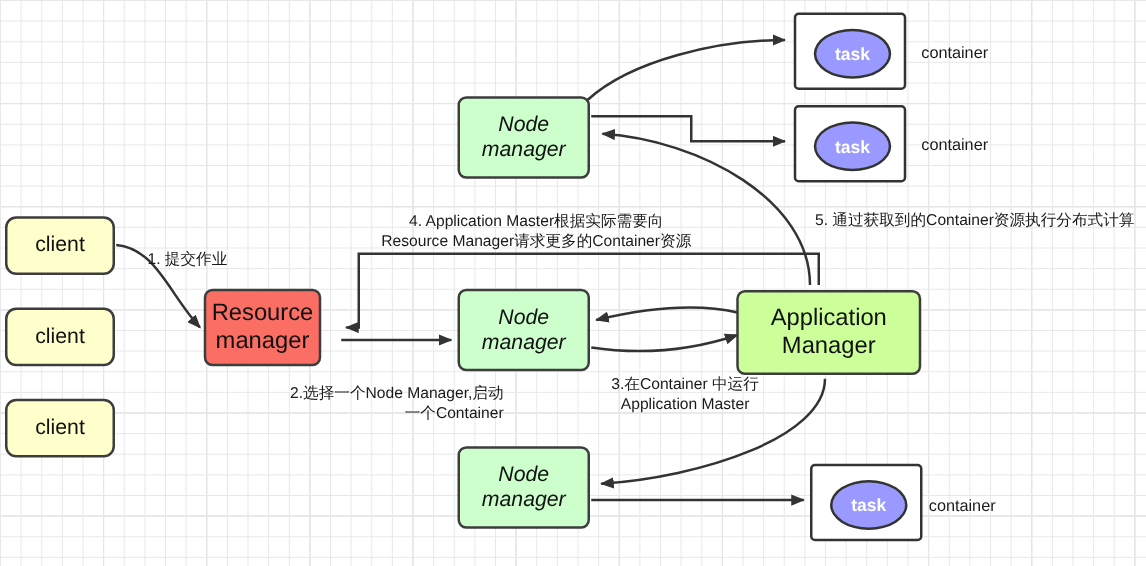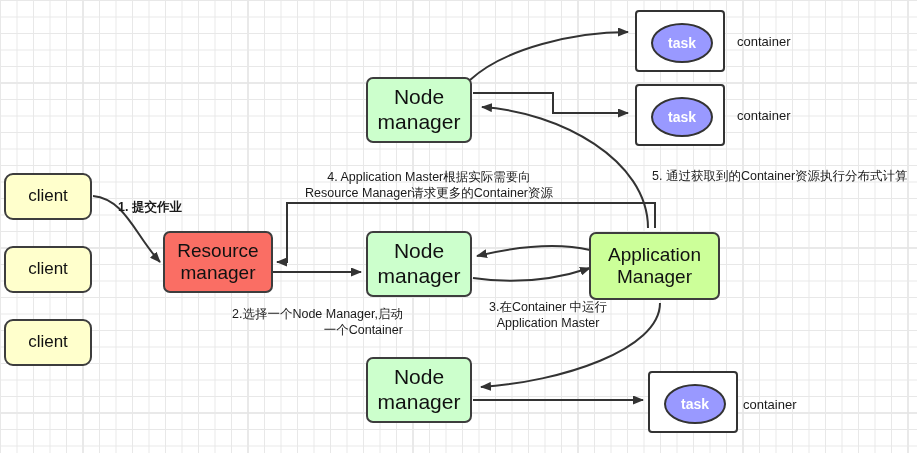--- a/index.html
+++ b/index.html
@@ -52,21 +52,22 @@
     align-items: center;
   }
   .n-rm {
     background: #fa6e64;
     border-radius: 7px;
     font-size: 19px;
   }
   .n-nm {
     background: #ccffcc;
     border-radius: 7px;
-    font-size: 21px;
+    font-size: 17px;
+    font-style: italic;
   }
   .n-am {
     background: #ccff99;
     border-radius: 7px;
     font-size: 19px;
   }
   .containerbox {
     position: absolute;
     box-sizing: border-box;
     background: #ffffff;
@@ -141,21 +142,21 @@
   <div class="node n-client" style="left:4px; top:173px; width:88px; height:47px;">
     <span>client</span>
   </div>
   <div class="node n-client" style="left:4px; top:246px; width:88px; height:47px;">
     <span>client</span>
   </div>
   <div class="node n-client" style="left:4px; top:319px; width:88px; height:47px;">
     <span>client</span>
   </div>
 
-  <div class="node n-rm" style="left:163px; top:231px; width:110px; height:62px;">
+  <div class="node n-rm" style="left:163px; top:231px; width:94px; height:62px;">
     <div>
       <span>Resource</span>
       <span>manager</span>
     </div>
   </div>
 
   <div class="node n-nm" style="left:366px; top:77px; width:106px; height:66px;">
     <div>
       <span>Node</span>
       <span>manager</span>
@@ -167,21 +168,21 @@
       <span>manager</span>
     </div>
   </div>
   <div class="node n-nm" style="left:366px; top:357px; width:106px; height:66px;">
     <div>
       <span>Node</span>
       <span>manager</span>
     </div>
   </div>
 
-  <div class="node n-am" style="left:589px; top:232px; width:131px; height:68px;">
+  <div class="node n-am" style="left:589px; top:232px; width:148px; height:68px;">
     <div>
       <span>Application</span>
       <span>Manager</span>
     </div>
   </div>
 
   <div class="containerbox" style="left:635px; top:10px; width:90px; height:62px;">
     <div class="task" style="left:14px; top:11px; width:62px; height:40px;">
       <span>task</span>
     </div>
@@ -195,21 +196,21 @@
   </div>
   <div class="caption" style="left:737px; top:108px;">container</div>
 
   <div class="containerbox" style="left:648px; top:371px; width:90px; height:62px;">
     <div class="task" style="left:14px; top:11px; width:62px; height:40px;">
       <span>task</span>
     </div>
   </div>
   <div class="caption" style="left:743px; top:397px;">container</div>
 
-  <div class="edgelabel" style="left:118px; top:199px;font-weight:bold;">1. 提交作业</div>
+  <div class="edgelabel" style="left:118px; top:199px;">1. 提交作业</div>
 
   <div class="edgelabel" style="left:232px; top:306px;text-align:right;">
     <div>2.选择一个Node Manager,启动</div>
     <div>一个Container</div>
   </div>
 
   <div class="edgelabel" style="left:489px; top:299px;">
     <div>3.在Container 中运行</div>
     <div>Application Master</div>
   </div>

